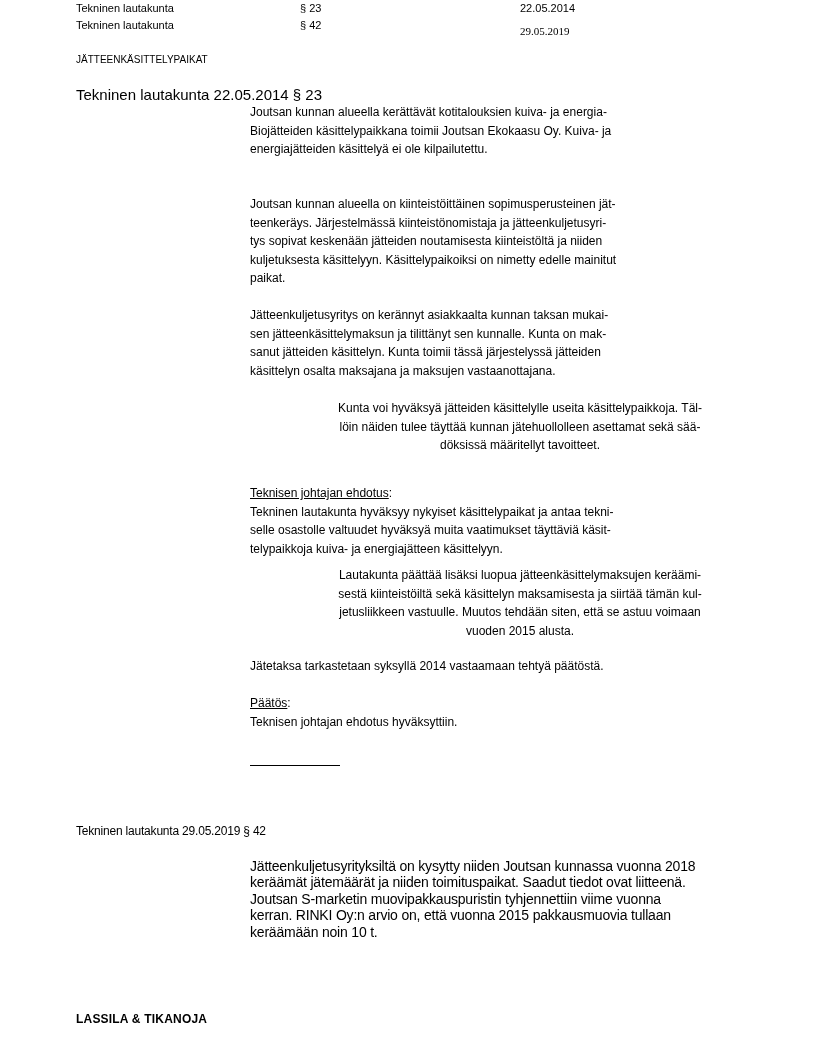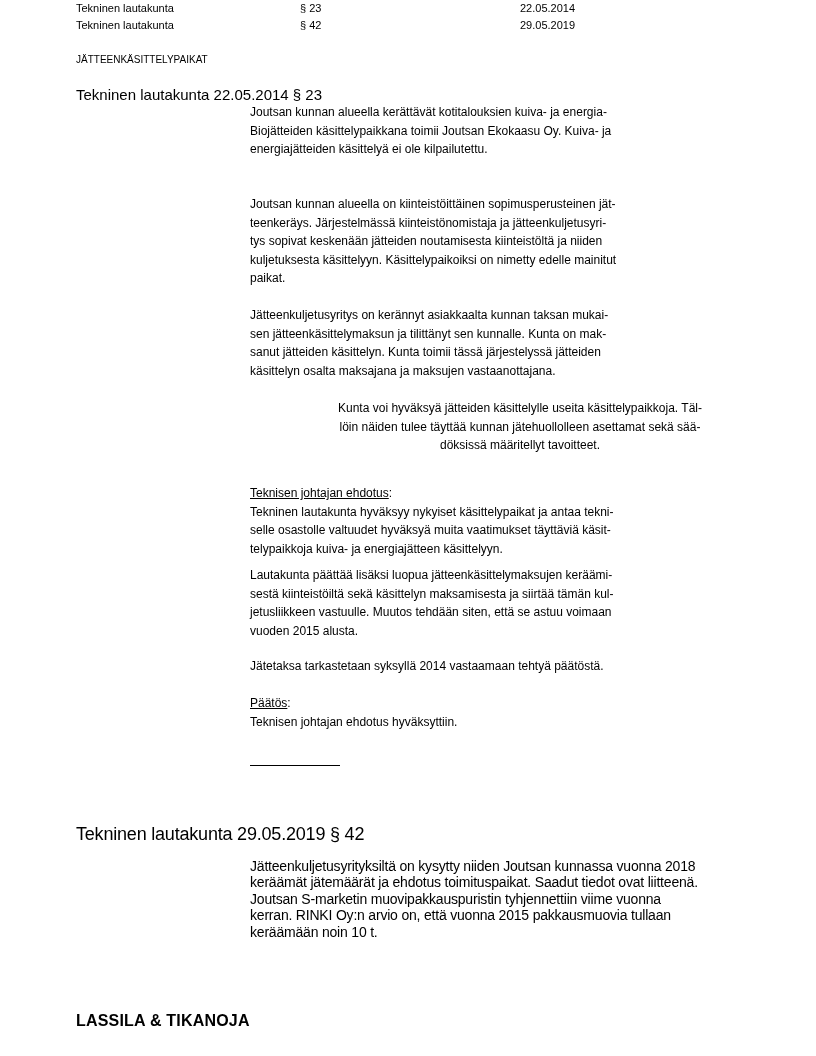--- a/index.html
+++ b/index.html
@@ -9,32 +9,32 @@
   }
   .abs { position: absolute; white-space: nowrap; }
   .hdr { font-size: 11px; line-height: 16px; }
   .big { font-size: 15px; line-height: 18px; }
   .body-block { position: absolute; left: 250px; width: 540px; font-size: 12px; line-height: 18.6px; }
   .body-block p { margin: 0; white-space: nowrap; }
   .u { text-decoration: underline; }
   .small-block { position: absolute; left: 250px; width: 540px; font-size: 14px; line-height: 16.4px; letter-spacing: -0.2px; }
   .small-block p { margin: 0; white-space: nowrap; }
   .rule { position: absolute; left: 250px; top: 765px; width: 90px; height: 0; border-top: 1px solid #000; }
-  .footer { position: absolute; left: 76px; top: 1012px; font-size: 16px; font-weight: bold; letter-spacing: 0.2px; }
+  .footer { position: absolute; left: 76px; top: 1012px; font-size: 12px; font-weight: bold; letter-spacing: 0.2px; }
 </style>
 </head>
 <body>
 
 <div>
   <div class="abs hdr" style="left:76px; top:0px;">Tekninen lautakunta</div>
   <div class="abs hdr" style="left:300px; top:0px;">§ 23</div>
   <div class="abs hdr" style="left:520px; top:0px;">22.05.2014</div>
   <div class="abs hdr" style="left:76px; top:17px;">Tekninen lautakunta</div>
   <div class="abs hdr" style="left:300px; top:17px;">§ 42</div>
-  <div class="abs hdr" style="left:520px; top:17px;">29.05.2019</div>
+  <div class="abs hdr" style="left:520px; top:23px;font-family:Liberation Serif, serif;">29.05.2019</div>
 </div>
 
 <div class="abs big" style="left:76px; top:51px; font-size:10px;">JÄTTEENKÄSITTELYPAIKAT</div>
 
 <div class="abs big" style="left:76px; top:86px;">Tekninen lautakunta 22.05.2014 § 23</div>
 
 <div class="body-block" style="top:103px;">
   <p>Joutsan kunnan alueella kerättävät kotitalouksien kuiva- ja energia-</p>
   <p>Biojätteiden käsittelypaikkana toimii Joutsan Ekokaasu Oy. Kuiva- ja</p>
   <p>energiajätteiden käsittelyä ei ole kilpailutettu.</p>
@@ -61,41 +61,41 @@
   <p>döksissä määritellyt tavoitteet.</p>
 </div>
 
 <div class="body-block" style="top:472px;margin-top:12px;">
   <p><span class="u">Teknisen johtajan ehdotus</span><span>:</span></p>
   <p>Tekninen lautakunta hyväksyy nykyiset käsittelypaikat ja antaa tekni-</p>
   <p>selle osastolle valtuudet hyväksyä muita vaatimukset täyttäviä käsit-</p>
   <p>telypaikkoja kuiva- ja energiajätteen käsittelyyn.</p>
 </div>
 
-<div class="body-block" style="top:566px;">
+<div class="body-block" style="top:566px;text-align:center;">
   <p>Lautakunta päättää lisäksi luopua jätteenkäsittelymaksujen keräämi-</p>
   <p>sestä kiinteistöiltä sekä käsittelyn maksamisesta ja siirtää tämän kul-</p>
   <p>jetusliikkeen vastuulle. Muutos tehdään siten, että se astuu voimaan</p>
   <p>vuoden 2015 alusta.</p>
 </div>
 
 <div class="body-block" style="top:657px;">
   <p>Jätetaksa tarkastetaan syksyllä 2014 vastaamaan tehtyä päätöstä.</p>
 </div>
 
 <div class="body-block" style="top:694px;">
   <p><span class="u">Päätös</span><span>:</span></p>
   <p>Teknisen johtajan ehdotus hyväksyttiin.</p>
 </div>
 
 <div class="rule"></div>
 
-<div class="abs" style="left:76px; top:824px; font-size:18px; letter-spacing:-0.2px;">Tekninen lautakunta 29.05.2019 § 42</div>
+<div class="abs" style="left:76px; top:824px; font-size:12px; letter-spacing:-0.2px;">Tekninen lautakunta 29.05.2019 § 42</div>
 
 <div class="small-block" style="top:858px;">
   <p>Jätteenkuljetusyrityksiltä on kysytty niiden Joutsan kunnassa vuonna 2018</p>
-  <p>keräämät jätemäärät ja ehdotus toimituspaikat. Saadut tiedot ovat liitteenä.</p>
+  <p>keräämät jätemäärät ja niiden toimituspaikat. Saadut tiedot ovat liitteenä.</p>
   <p>Joutsan S-marketin muovipakkauspuristin tyhjennettiin viime vuonna</p>
   <p>kerran. RINKI Oy:n arvio on, että vuonna 2015 pakkausmuovia tullaan</p>
   <p>keräämään noin 10 t.</p>
 </div>
 
 <div class="footer">LASSILA &amp; TIKANOJA</div>
 
 </body></html>

